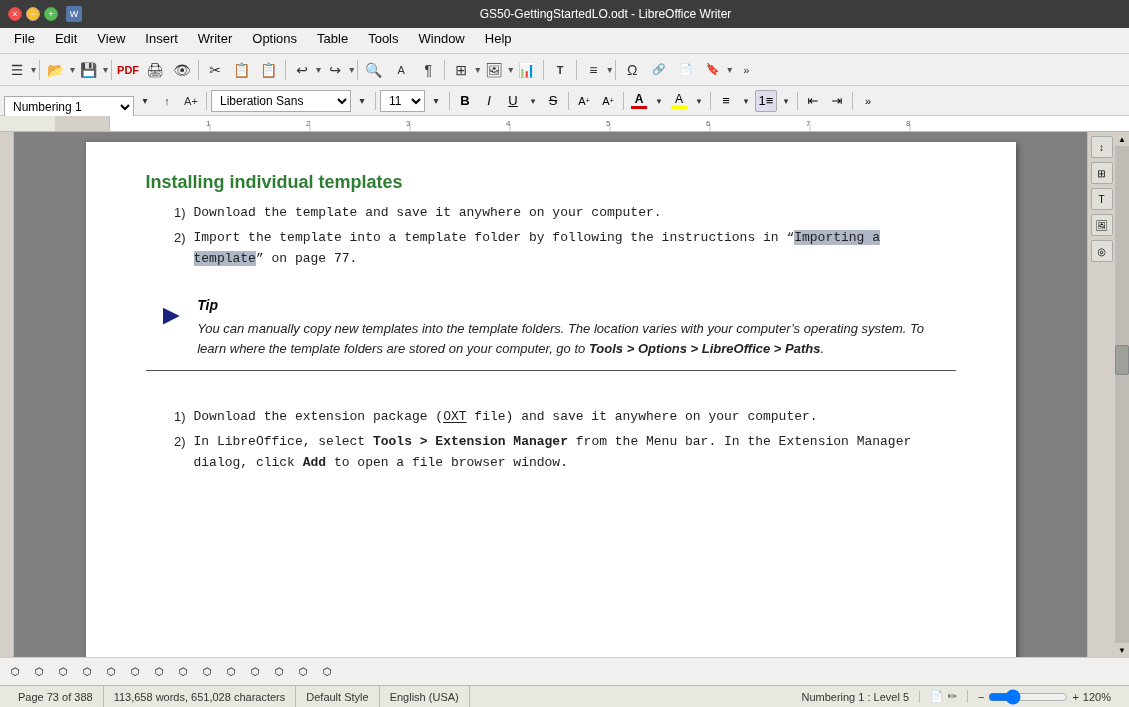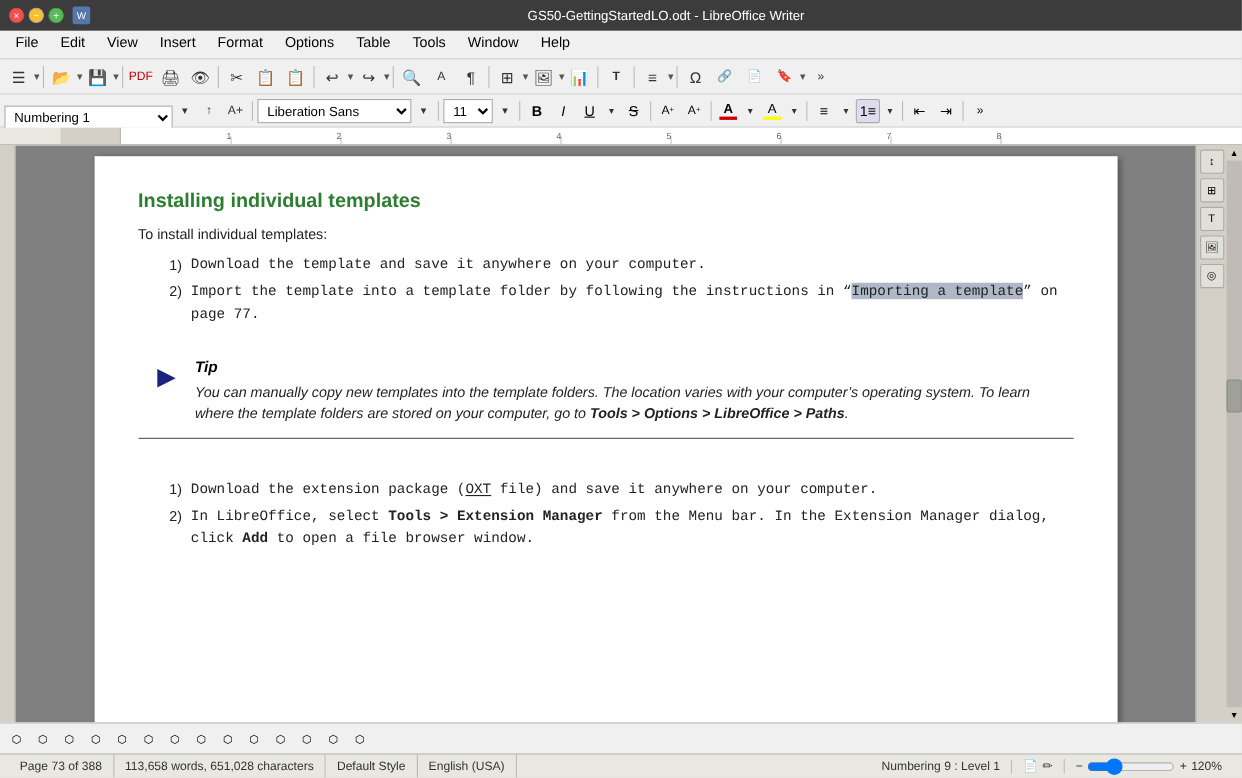--- a/index.html
+++ b/index.html
@@ -42,21 +42,21 @@
     .ruler-inner { flex: 1; background: white; height: 100%; display: flex; align-items: center; position: relative; }
 
     
     .main-area { display: flex; flex: 1; overflow: hidden; }
 
     
     .left-sidebar { width: 14px; background: #d4d0c8; border-right: 1px solid #bbb; }
 
     
     .doc-area { flex: 1; background: #808080; overflow: hidden; display: flex; justify-content: center; padding: 10px 0; }
-    .doc-page { background: white; width: 930px; min-height: 560px; padding: 30px 40px; box-shadow: 2px 2px 6px rgba(0,0,0,0.4); overflow-y: auto; }
+    .doc-page { background: white; width: 930px; min-height: 560px; padding: 30px 60px; box-shadow: 2px 2px 6px rgba(0,0,0,0.4); overflow-y: auto; }
 
     
     .right-sidebar { width: 28px; background: #d4d0c8; border-left: 1px solid #bbb; display: flex; flex-direction: column; align-items: center; padding: 4px 0; gap: 4px; }
     .right-btn { width: 22px; height: 22px; display: flex; align-items: center; justify-content: center; cursor: pointer; border: 1px solid #aaa; background: #e0e0d8; border-radius: 2px; font-size: 11px; }
 
     
     .scrollbar-area { width: 14px; background: #d4d0c8; display: flex; flex-direction: column; }
     .scroll-btn { height: 14px; background: #d4d0c8; display: flex; align-items: center; justify-content: center; font-size: 8px; cursor: pointer; }
     .scroll-track { flex: 1; background: #c0bbb5; position: relative; }
     .scroll-thumb { position: absolute; top: 40%; width: 100%; height: 30px; background: #a0a09a; border: 1px solid #888; border-radius: 2px; }
@@ -98,38 +98,38 @@
   </div>
   <div class="titlebar-icon">W</div>
   <div class="titlebar-title">GS50-GettingStartedLO.odt - LibreOffice Writer</div>
 </div>
 
 <div class="menubar">
   <div class="menubar-item">File</div>
   <div class="menubar-item">Edit</div>
   <div class="menubar-item">View</div>
   <div class="menubar-item">Insert</div>
-  <div class="menubar-item">Format</div>
+  <div class="menubar-item">Writer</div>
   <div class="menubar-item">Options</div>
   <div class="menubar-item">Table</div>
   <div class="menubar-item">Tools</div>
   <div class="menubar-item">Window</div>
   <div class="menubar-item">Help</div>
 </div>
 
 <div class="toolbar">
   <div class="toolbar-btn">☰</div>
   <div class="toolbar-chevron">▾</div>
   <div class="toolbar-sep"></div>
   <div class="toolbar-btn">📂</div>
   <div class="toolbar-chevron">▾</div>
   <div class="toolbar-btn">💾</div>
   <div class="toolbar-chevron">▾</div>
   <div class="toolbar-sep"></div>
-  <div class="toolbar-btn" style="color:#cc0000; font-weight:normal; font-size:11px;">PDF</div>
+  <div class="toolbar-btn" style="color:#cc0000; font-weight:bold; font-size:11px;">PDF</div>
   <div class="toolbar-btn">🖨</div>
   <div class="toolbar-btn">👁</div>
   <div class="toolbar-sep"></div>
   <div class="toolbar-btn">✂</div>
   <div class="toolbar-btn">📋</div>
   <div class="toolbar-btn">📋</div>
   <div class="toolbar-sep"></div>
   <div class="toolbar-btn">↩</div>
   <div class="toolbar-chevron">▾</div>
   <div class="toolbar-btn">↪</div>
@@ -152,21 +152,21 @@
   <div class="toolbar-sep"></div>
   <div class="toolbar-btn">Ω</div>
   <div class="toolbar-btn" style="font-size:11px;">🔗</div>
   <div class="toolbar-btn" style="font-size:11px;">📄</div>
   <div class="toolbar-btn" style="font-size:11px;">🔖</div>
   <div class="toolbar-chevron">▾</div>
   <div class="toolbar-btn" style="font-size:11px;">»</div>
 </div>
 
 <div class="fmt-toolbar">
-  <select class="fmt-select" style="width:153px;margin-top:12px;">
+  <select class="fmt-select" style="width:130px;margin-top:12px;">
     <option>Numbering 1</option>
   </select>
   <div class="toolbar-btn" style="width:18px; font-size:10px;">▾</div>
   <div class="toolbar-btn fmt-btn" style="font-size:11px;">↑</div>
   <div class="toolbar-btn fmt-btn" style="font-size:11px;">A+</div>
   <div class="fmt-sep"></div>
   <select class="fmt-select" style="width:140px;">
     <option>Liberation Sans</option>
   </select>
   <div class="toolbar-btn" style="width:18px; font-size:10px;">▾</div>
@@ -235,21 +235,20 @@
 <div class="main-area">
 
   <div class="left-sidebar"></div>
 
   <div style="flex:1; display:flex; flex-direction:column; overflow:hidden;">
     <div style="display:flex; flex:1; overflow:hidden;">
       <div class="doc-area">
         <div class="doc-page">
 
           <h2 class="doc-h2">Installing individual templates</h2>
-          <p class="doc-p">To install individual templates:</p>
           <ol class="doc-ol">
             <li>
               <span class="li-num">1)</span>
               <span class="li-content">Download the template and save it anywhere on your computer.</span>
             </li>
             <li>
               <span class="li-num">2)</span>
               <span class="li-content">Import the template into a template folder by following the instructions in “<span class="highlighted">Importing a template</span>” on page 77.</span>
             </li>
           </ol>
@@ -315,21 +314,21 @@
   <div class="bottom-btn">⬡</div>
   <div class="bottom-btn">⬡</div>
 </div>
 
 <div class="statusbar">
   <div class="status-item">Page 73 of 388</div>
   <div class="status-item">113,658 words, 651,028 characters</div>
   <div class="status-item">Default Style</div>
   <div class="status-item">English (USA)</div>
   <div class="status-right">
-    <div class="status-item">Numbering 9 : Level 1</div>
+    <div class="status-item">Numbering 1 : Level 5</div>
     <div class="status-item">
       <span>📄</span>
       <span style="margin-left:4px;">✏</span>
     </div>
     <div class="status-item">
       <span style="cursor:pointer;">−</span>
       <input type="range" min="25" max="400" value="120" style="width: 80px; margin: 0px 4px;">
       <span style="cursor:pointer;">+</span>
       <span style="margin-left:4px;">120%</span>
     </div>

